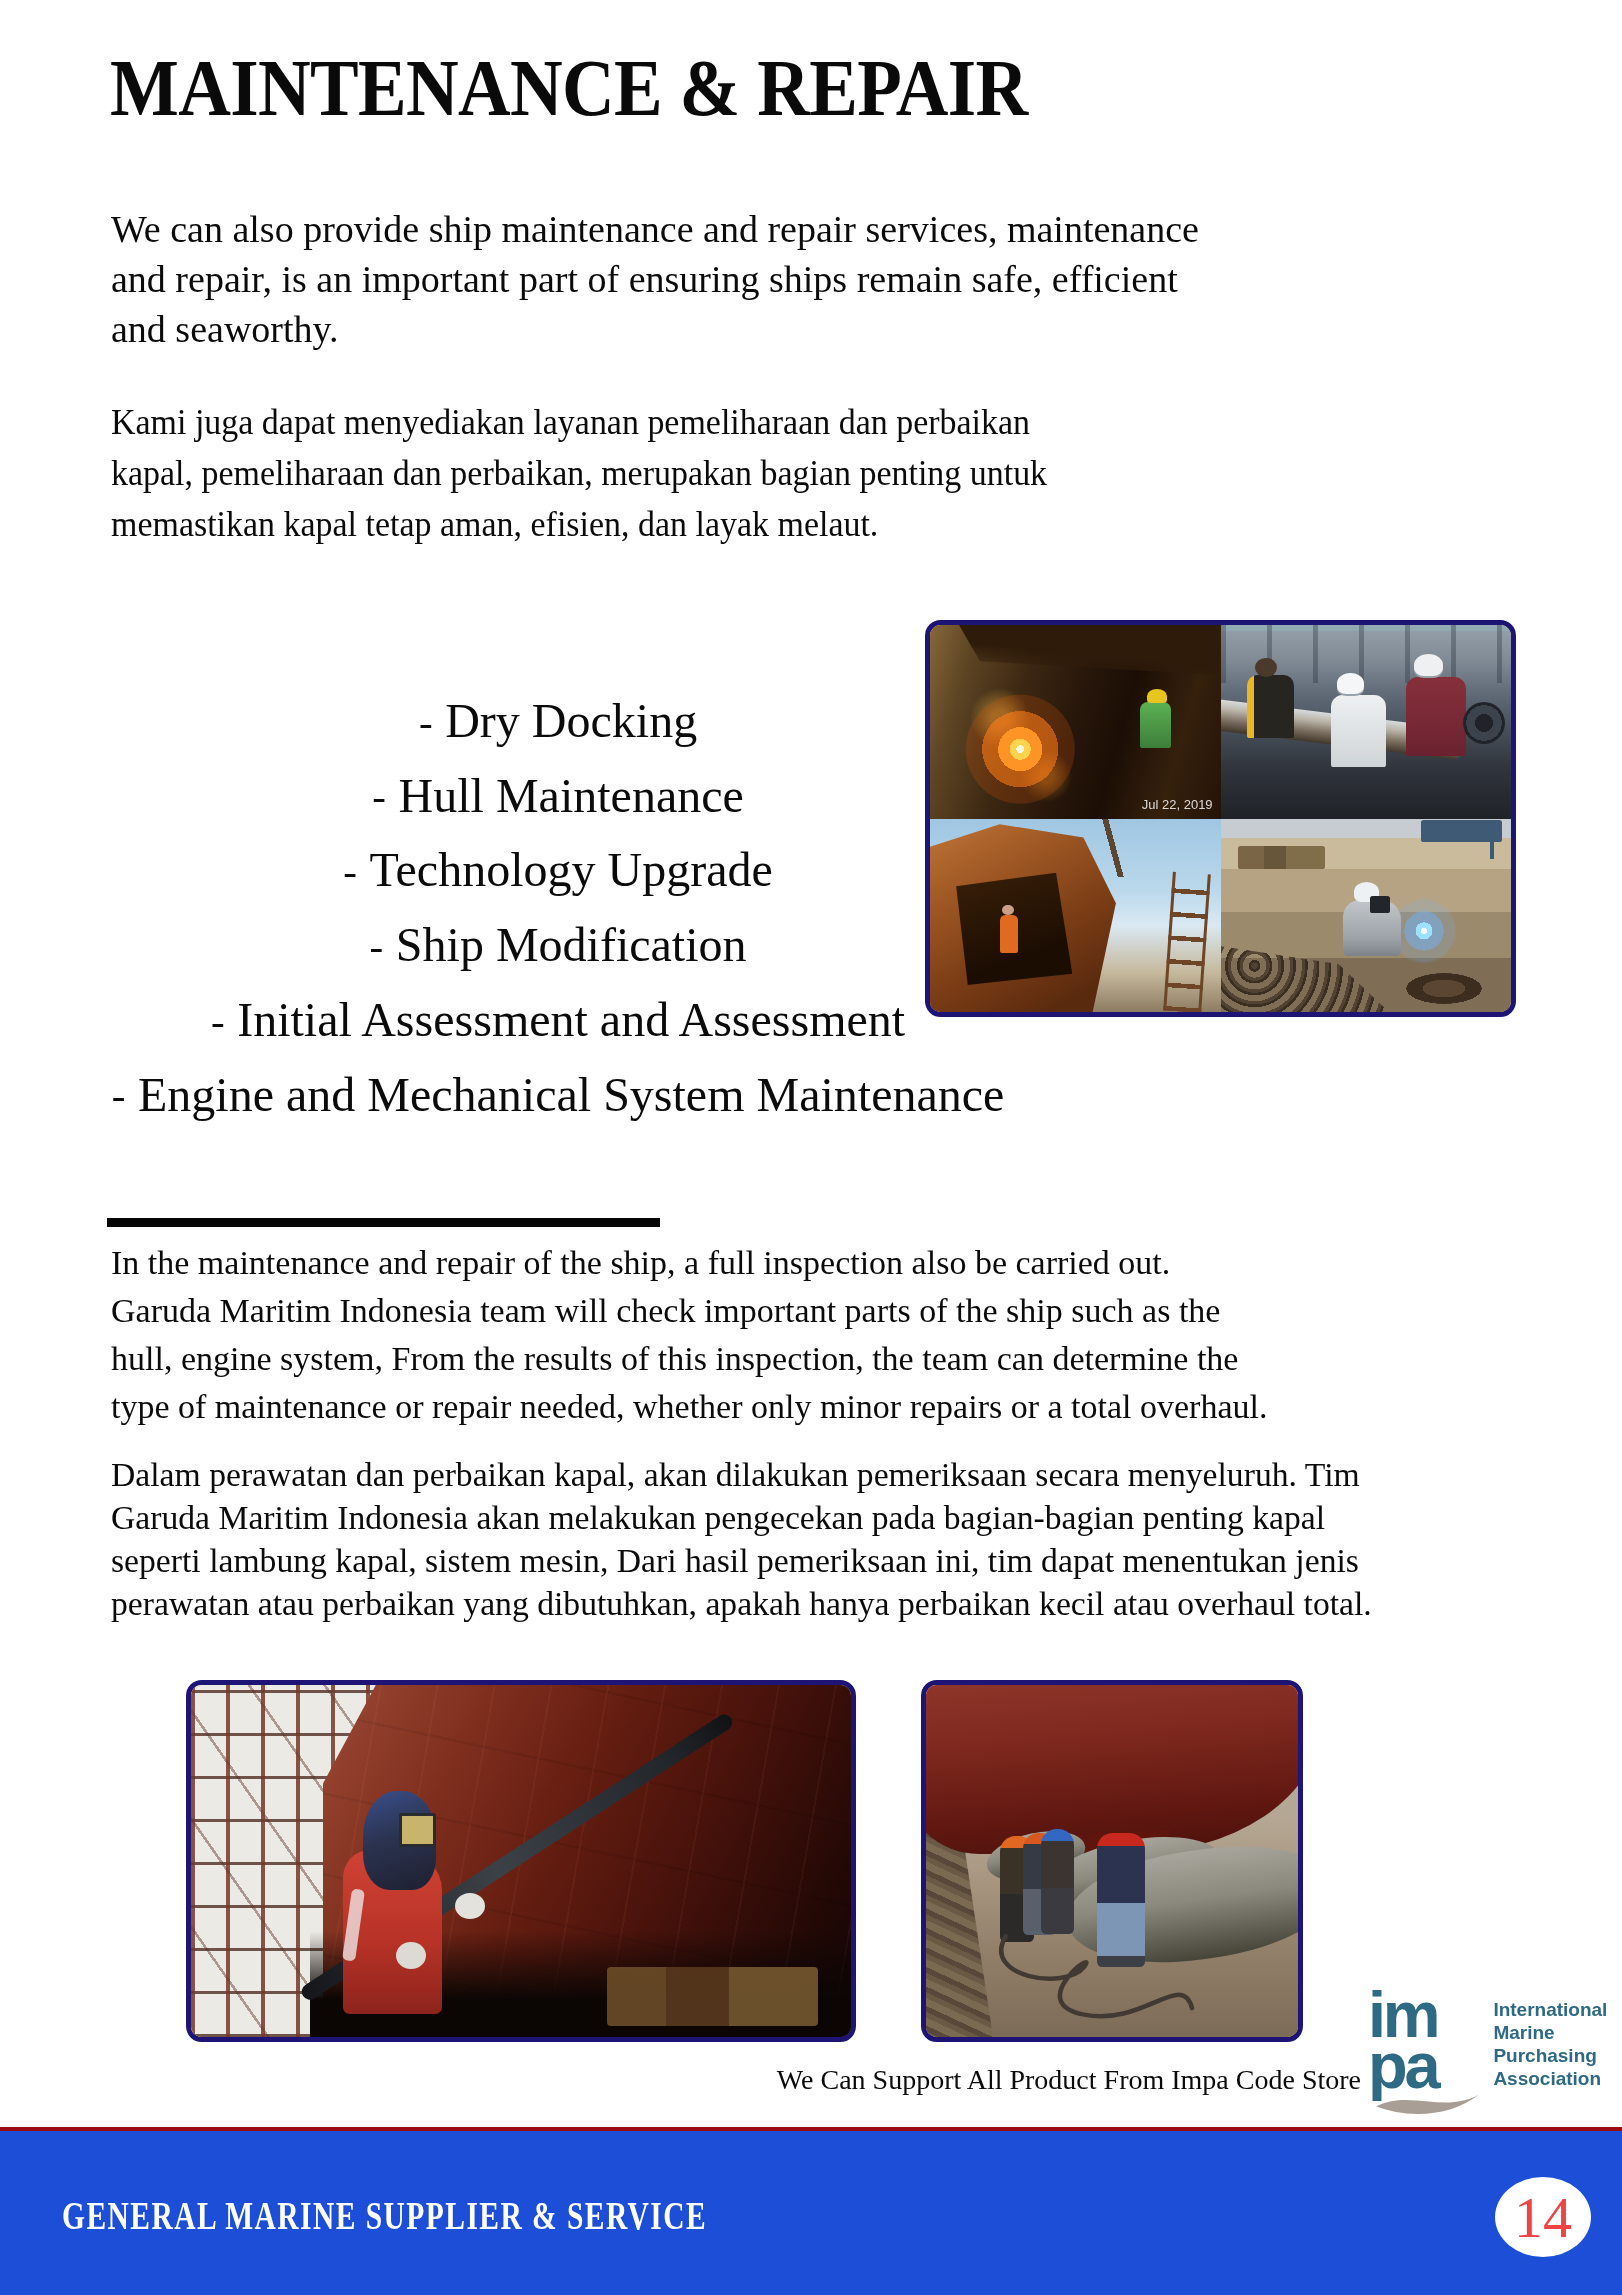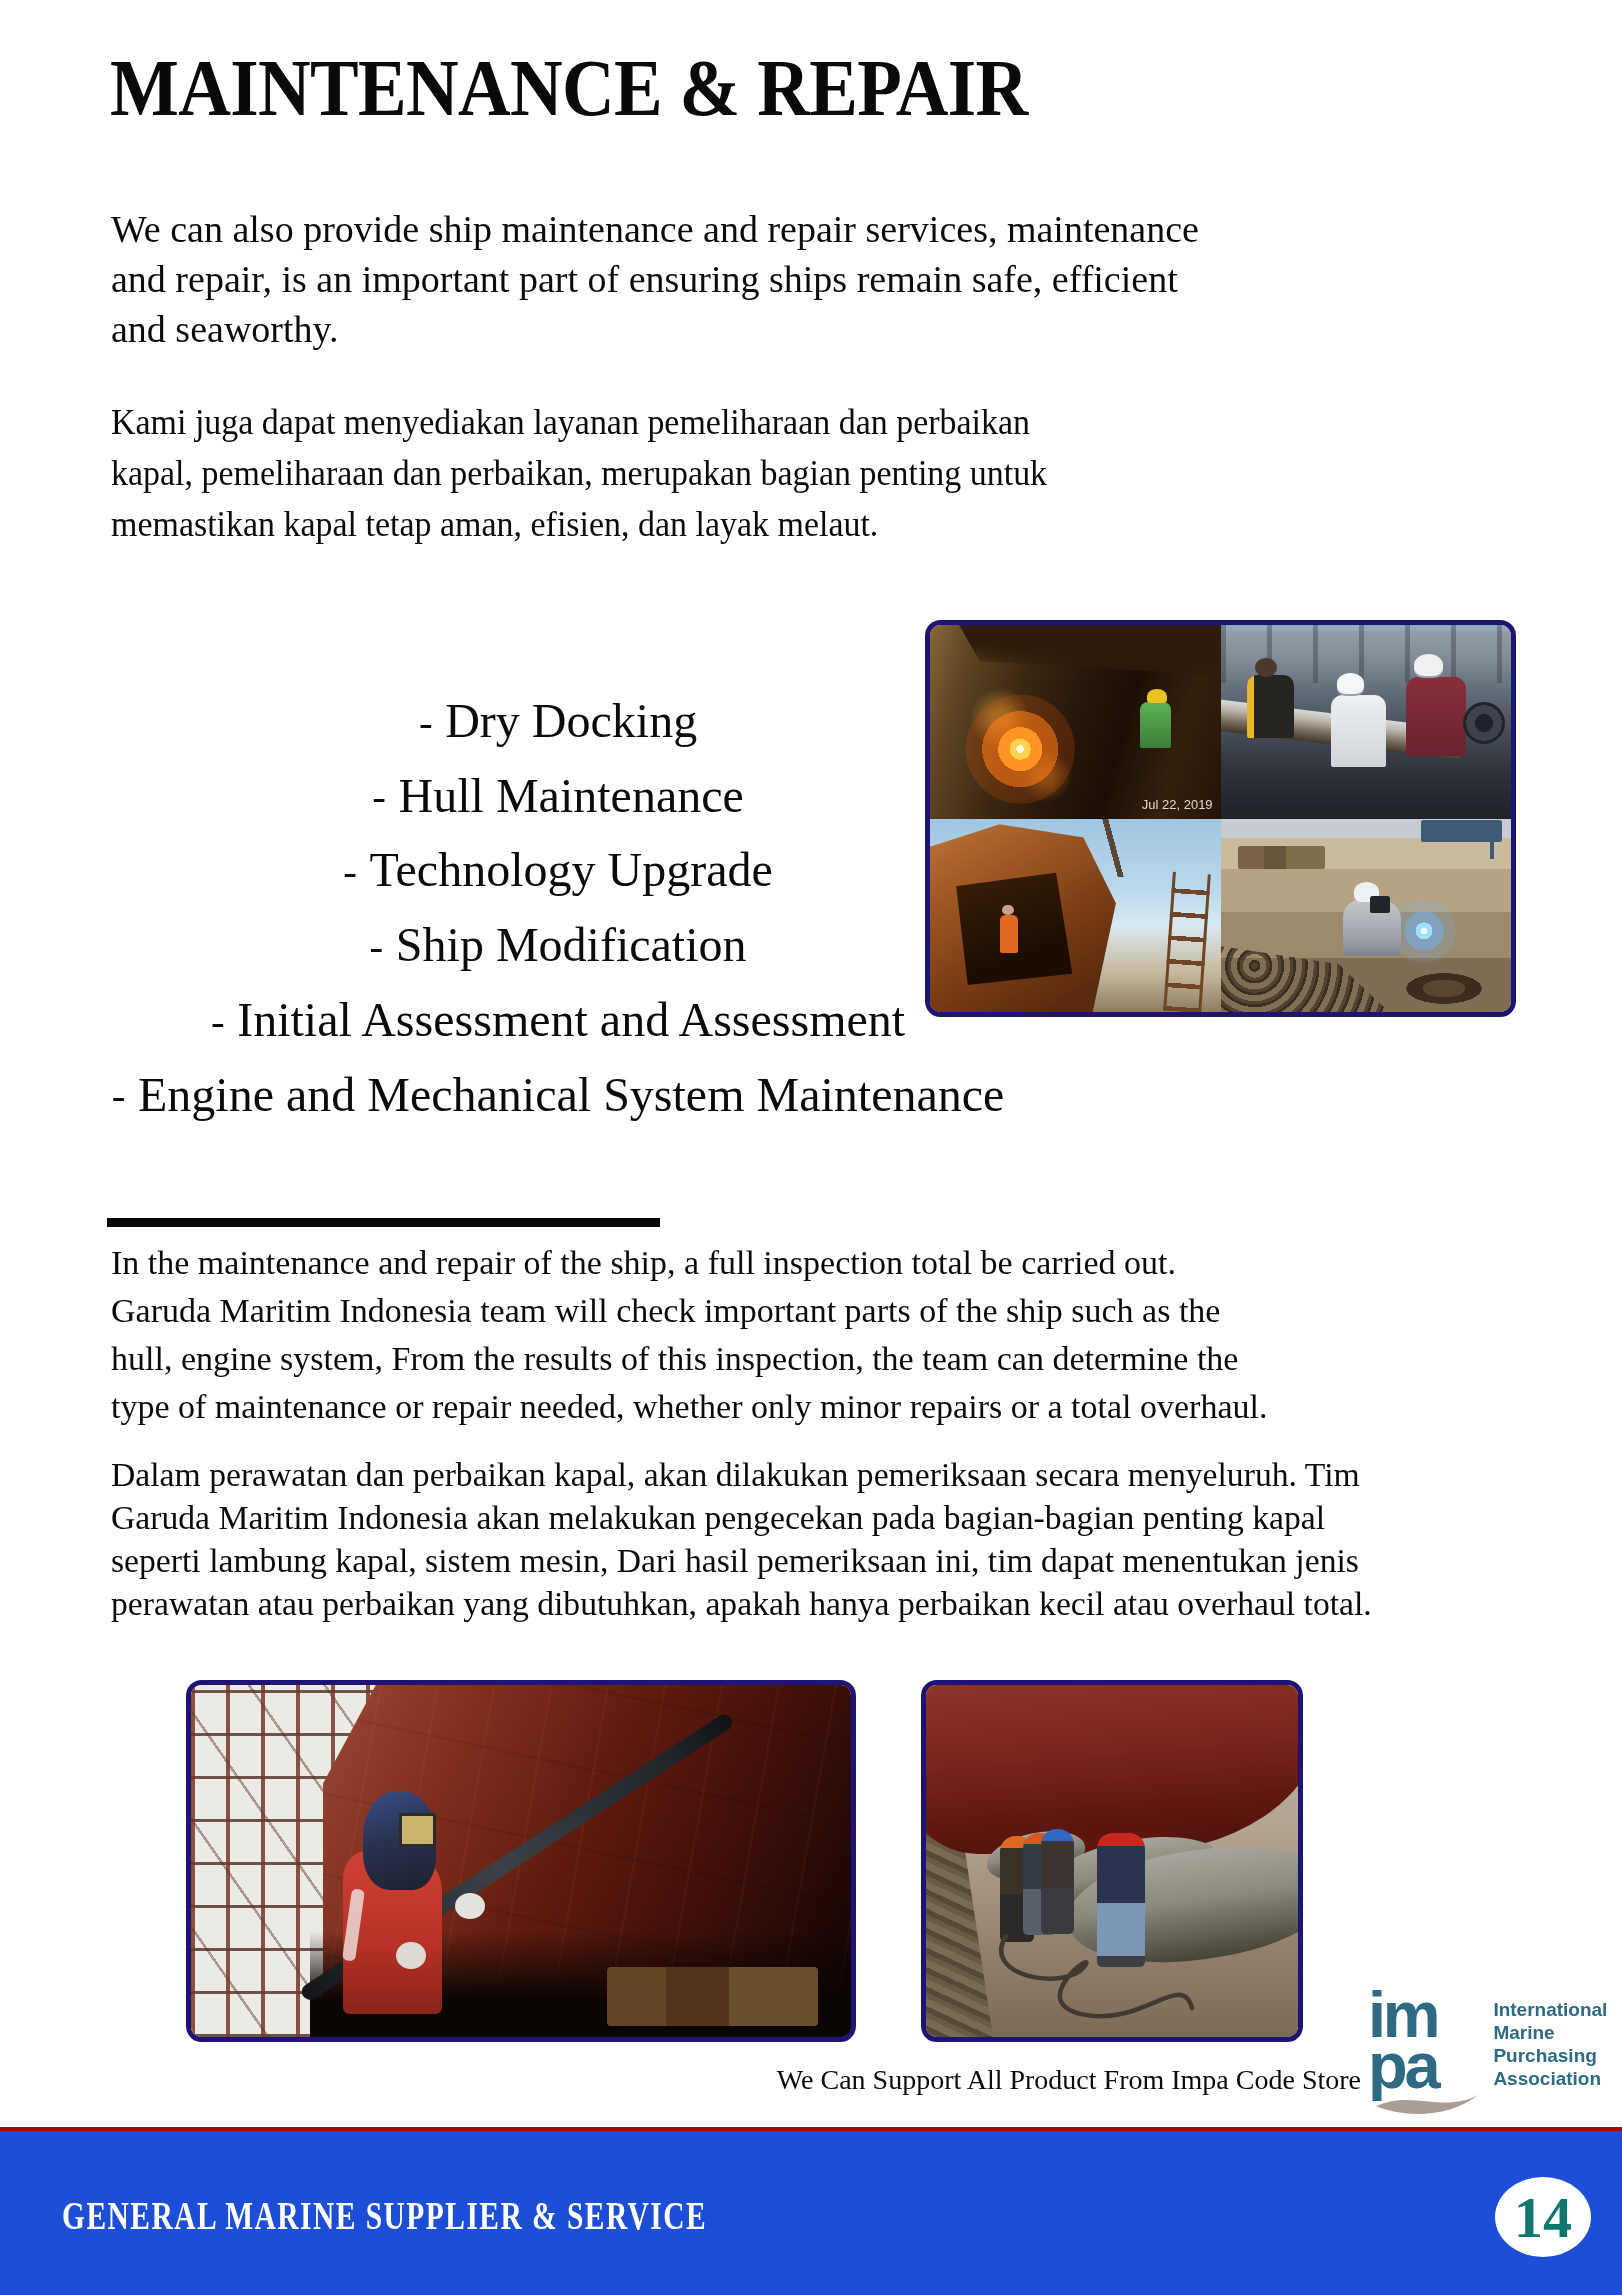--- a/index.html
+++ b/index.html
@@ -155,21 +155,21 @@
   .impa-name{font-family:"Liberation Sans",sans-serif;font-weight:bold;color:#2f6a85;
     font-size:19px;line-height:23px;padding-top:9.2px;}
 
   
   .red-line{position:absolute;left:0;top:2127px;width:1623px;height:4.6px;background:#9a0c0e;}
   .footer{position:absolute;left:0;top:2131px;width:1623px;height:164px;background:#1d4ed8;}
   .footer-label{position:absolute;left:62px;top:60px;color:#ffffff;font-weight:bold;font-size:41px;
     letter-spacing:2px;white-space:nowrap;transform:scaleX(.72);transform-origin:left top;}
   .page-badge{position:absolute;left:1495px;top:2177px;width:96px;height:80px;background:#ffffff;border-radius:50%;
     display:flex;align-items:center;justify-content:center;}
-  .page-badge span{font-size:58px;font-weight:bold;color:#0f766e;}
+  .page-badge span{font-size:58px;font-weight:normal;color:#ef4444;}
 </style>
 </head>
 <body>
 
 <div class="page">
 
   <div class="page-title">MAINTENANCE &amp; REPAIR</div>
 
   <div class="para intro-en">
     <div class="ln">We can also provide ship maintenance and repair services, maintenance</div>
@@ -227,21 +227,21 @@
       <div class="welder"></div>
       <div class="welder-helmet"></div>
       <div class="welder-visor"></div>
       <div class="hook"></div>
     </div>
   </div>
 
   <div class="divider"></div>
 
   <div class="para inspect-en">
-    <div class="ln">In the maintenance and repair of the ship, a full inspection total be carried out.</div>
+    <div class="ln">In the maintenance and repair of the ship, a full inspection also be carried out.</div>
     <div class="ln">Garuda Maritim Indonesia team will check important parts of the ship such as the</div>
     <div class="ln">hull, engine system, From the results of this inspection, the team can determine the</div>
     <div class="ln">type of maintenance or repair needed, whether only minor repairs or a total overhaul.</div>
   </div>
 
   <div class="para inspect-id">
     <div class="ln">Dalam perawatan dan perbaikan kapal, akan dilakukan pemeriksaan secara menyeluruh. Tim</div>
     <div class="ln">Garuda Maritim Indonesia akan melakukan pengecekan pada bagian-bagian penting kapal</div>
     <div class="ln">seperti lambung kapal, sistem mesin, Dari hasil pemeriksaan ini, tim dapat menentukan jenis</div>
     <div class="ln">perawatan atau perbaikan yang dibutuhkan, apakah hanya perbaikan kecil atau overhaul total.</div>

